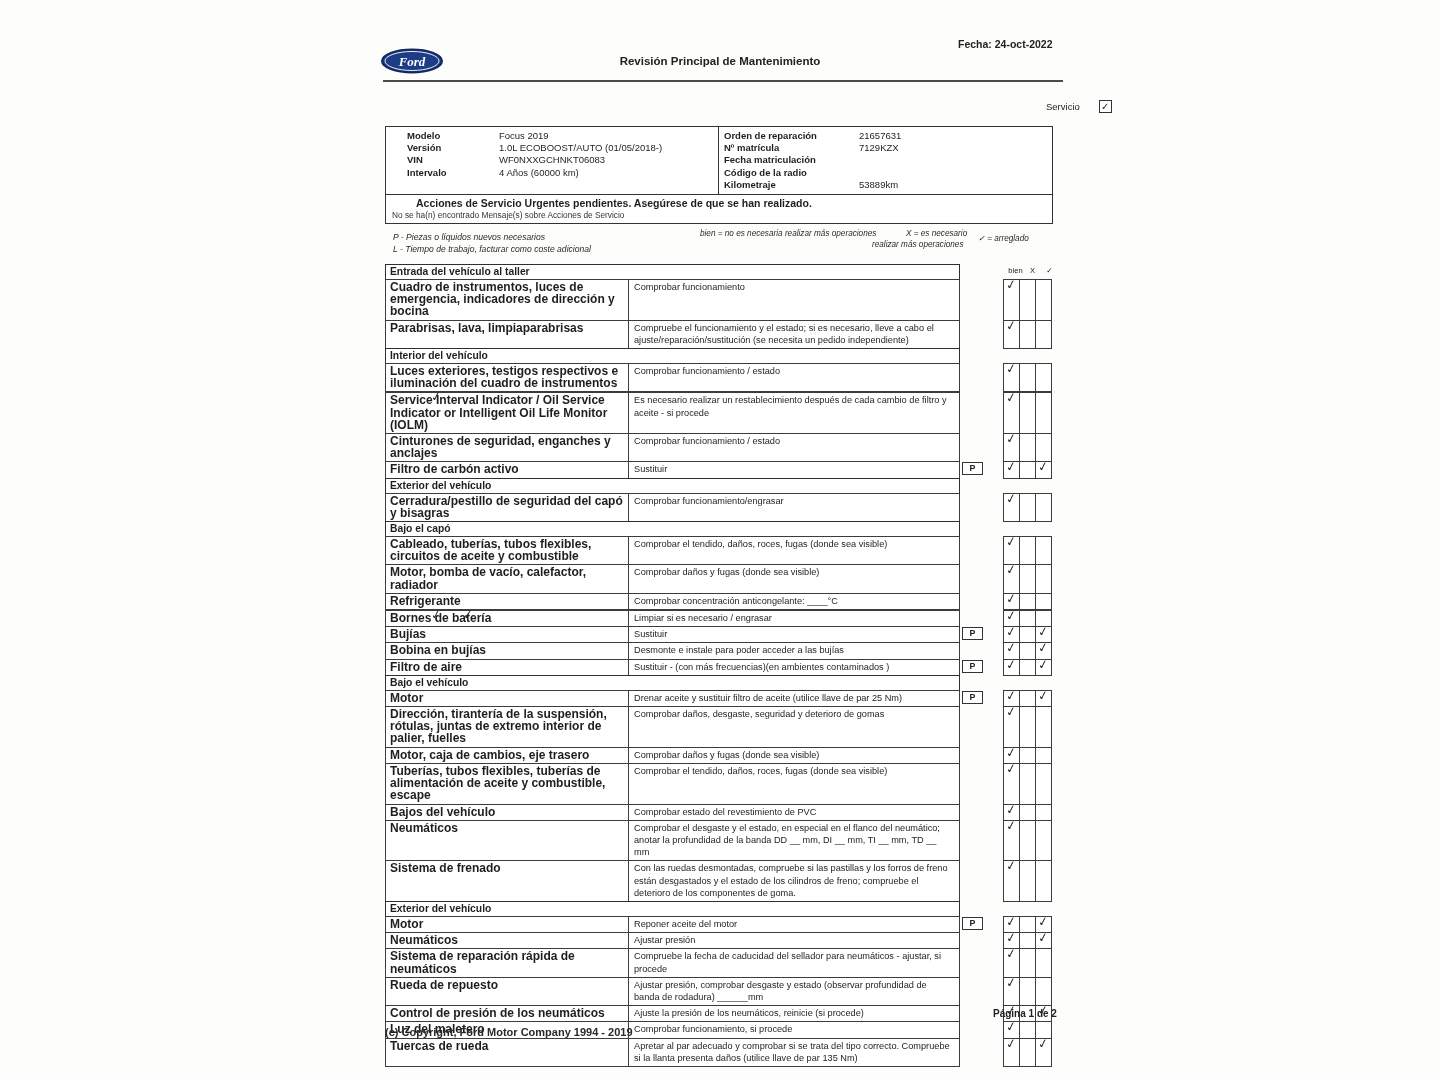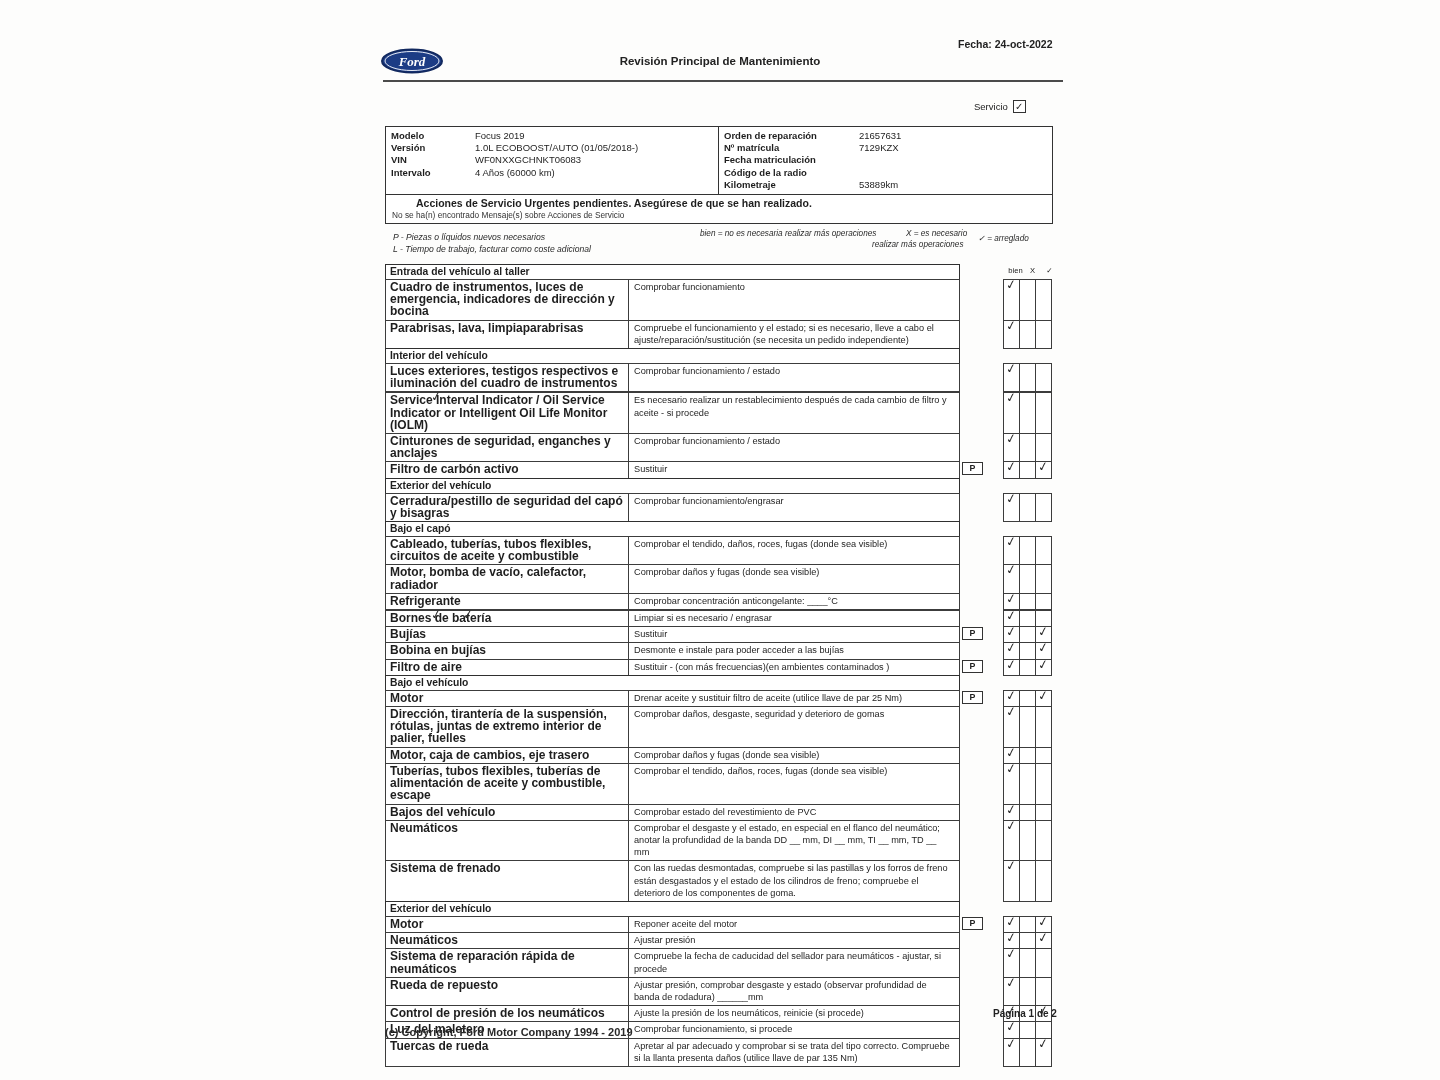--- a/index.html
+++ b/index.html
@@ -8,31 +8,31 @@
     position:relative; width:1440px; height:1080px;
     font-family:"Liberation Sans", sans-serif; color:#1e1e1e;
     background:#fdfdfc;
   }
   
   .logo { position:absolute; left:380px; top:48px; }
   .doc-title { position:absolute; left:520px; top:55px; width:400px; text-align:center;
     font-size:11.5px; font-weight:bold; color:#222; }
   .doc-date { position:absolute; left:958px; top:38px; font-size:10.5px; font-weight:bold; color:#222; }
   .header-rule { position:absolute; left:383px; top:80px; width:680px; height:2px; background:#4b4b4b; }
-  .service-box { position:absolute; left:974px; top:100px; display:flex; align-items:center; gap:5px;
+  .service-box { position:absolute; left:1046px; top:100px; display:flex; align-items:center; gap:19px;
     font-size:9.5px; color:#222; }
   .cbx { width:13px; height:13px; border:1.4px solid #333; display:flex; align-items:center;
     justify-content:center; font-size:10px; color:#2a2a2a; background:#fff; }
   
   .info-table { position:absolute; left:385px; top:126px; width:668px; border:1.5px solid #333;
     display:flex; background:#fff; }
   .info-left  { width:332px; padding:3px 5px; }
   .info-right { flex:1; border-left:1.5px solid #333; padding:3px 5px; }
   .info-row { display:flex; font-size:9.5px; line-height:12.2px; }
-  .info-left .info-label { width:84px; font-weight:bold; }
+  .info-left .info-label { width:92px; font-weight:bold;margin-left:16px; }
   .info-right .info-label { width:135px; font-weight:bold; }
   .info-value { flex:1; }
   
   .actions-box { position:absolute; left:385px; top:194px; width:668px; border:1.5px solid #333;
     padding:2px 6px 3px; background:#fff; }
   .actions-title { font-size:10.5px; font-weight:bold;margin-left:24px; }
   .actions-sub { font-size:8.3px; color:#333; margin-top:1px; }
   
   .legend-left { position:absolute; left:393px; top:232px; font-size:8.6px; font-style:italic;
     color:#2a2a2a; line-height:11.5px; }

